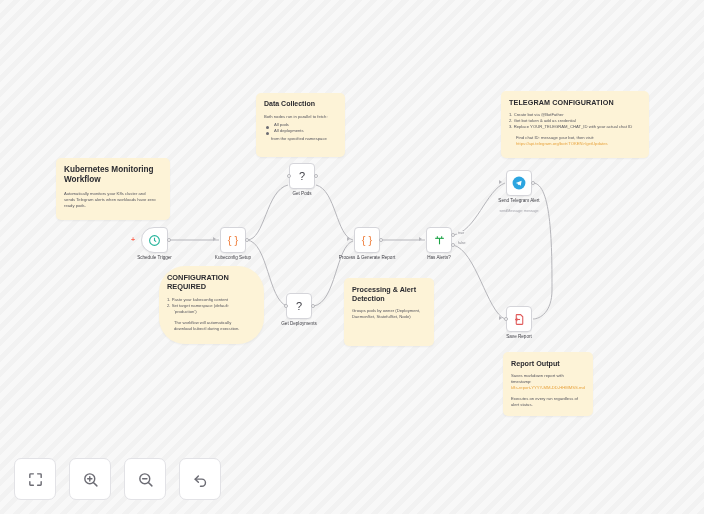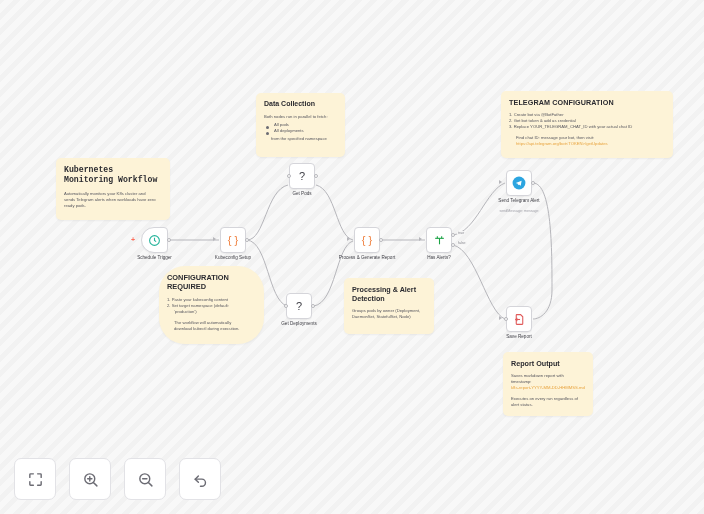--- a/index.html
+++ b/index.html
@@ -41,36 +41,36 @@
   .note-body ul li { position: relative; padding-left: 8px; }
   .note-body ul li:before {
     content: ""; position: absolute; left: 0; top: 4px;
     width: 3px; height: 3px; background: #6b6b73; border-radius: 50%;
   }
   .note-body .indent { padding-left: 7px; }
   .url { color: #e8a33d; word-break: break-all; }
   .fname { color: #e8a33d; }
 
   #note-title-workflow { left: 56px;  top: 158px;  width: 114px; height: 62px; }
-  #note-title-workflow .note-title { font-size: 8.2px; font-family: Liberation Mono, monospace; }
+  #note-title-workflow .note-title { font-size: 8.2px; }
   #note-title-workflow .note-body  { font-size: 4.2px; }
 
   #note-data-collection { left: 256px; top: 93px;  width: 89px;  height: 64px; }
   #note-data-collection .note-title { font-size: 7px; }
   #note-data-collection .note-body  { font-size: 4.2px; }
 
-  #note-telegram-config { left: 501px; top: 91px;  width: 172px; height: 67px; }
+  #note-telegram-config { left: 501px; top: 91px;  width: 148px; height: 67px; }
   #note-telegram-config .note-title { font-size: 7.2px; letter-spacing: .1px; }
   #note-telegram-config .note-body  { font-size: 4.2px; }
 
   #note-config-required { left: 159px; top: 266px; width: 105px; height: 78px; border-radius: 26px; }
   #note-config-required .note-title { font-size: 7.4px; }
   #note-config-required .note-body  { font-size: 4.2px; }
 
-  #note-processing { left: 344px; top: 278px; width: 90px;  height: 56px; }
+  #note-processing { left: 344px; top: 278px; width: 90px;  height: 68px; }
   #note-processing .note-title { font-size: 7.2px; }
   #note-processing .note-body  { font-size: 4.2px; }
 
   #note-report-output { left: 503px; top: 352px; width: 90px;  height: 64px; }
   #note-report-output .note-title { font-size: 7.2px; }
   #note-report-output .note-body  { font-size: 4.2px; }
 
   
   #edges { position: absolute; left: 0; top: 0; width: 704px; height: 514px; pointer-events: none; }
   .edge { fill: none; stroke: #b6b6bb; stroke-width: 1; }

